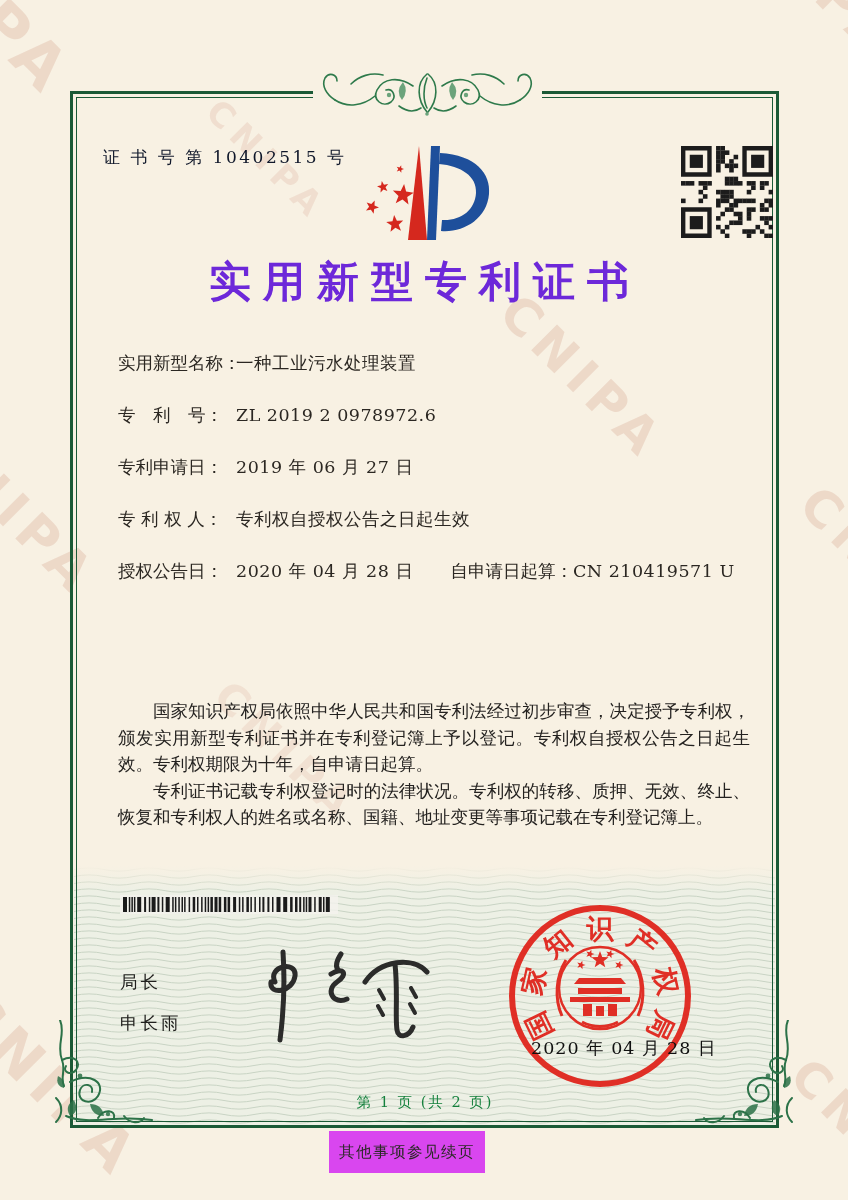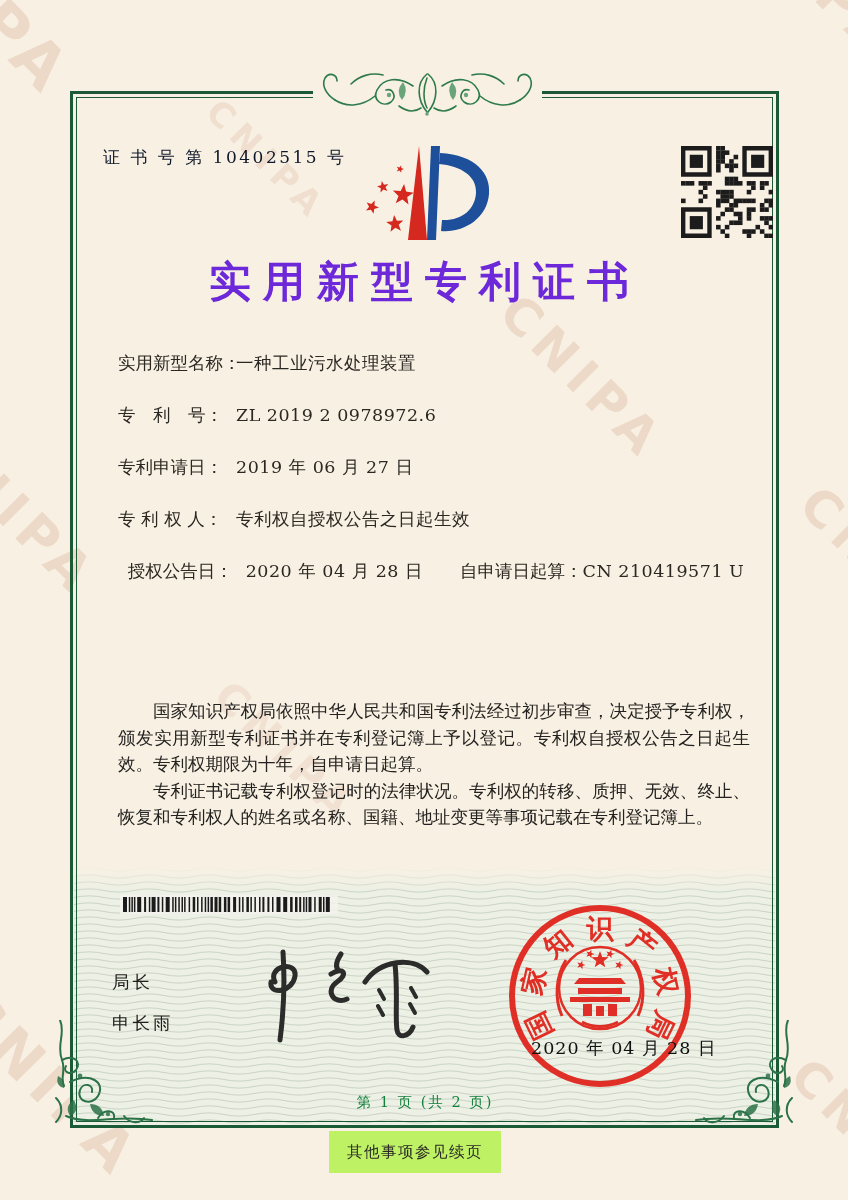--- a/index.html
+++ b/index.html
@@ -43,50 +43,50 @@
     text-align:center;font-size:42px;font-weight:bold;
     letter-spacing:12px;color:#6d28d9;
   }
   .fields{
     position:absolute;left:118px;top:352px;width:636px;
     font-size:17.5px;
   }
   .field-row{display:flex;margin-bottom:29px;line-height:23px;align-items:center;}
   .field-label{width:118px;flex:0 0 118px;white-space:pre;}
   .field-value{letter-spacing:0.5px;white-space:nowrap;}
-  .grant-row{display:flex;font-size:17.5px;line-height:23px;justify-content:center;}
+  .grant-row{display:flex;font-size:17.5px;line-height:23px;}
   .grant-no-label{margin-left:37px;white-space:pre;}
   .paragraphs{
     position:absolute;left:118px;top:698px;width:632px;
     font-size:17.5px;line-height:26.5px;text-align:justify;
     color:#242220;
   }
   .paragraphs p{margin:0;text-indent:2em;}
   .waves{position:absolute;left:74px;top:866px;}
   .barcode{position:absolute;left:120px;top:895px;}
   .director{
-    position:absolute;left:112px;top:970px;
+    position:absolute;left:120px;top:970px;
     font-family:"DejaVu Sans","Liberation Sans",sans-serif;
     font-size:17.5px;letter-spacing:3px;color:#21201e;
   }
   .director div{margin-bottom:17px;}
   .signature{position:absolute;left:245px;top:942px;}
   .seal{position:absolute;left:504px;top:898px;opacity:0.95;}
   .seal-date{
     position:absolute;left:531px;top:1036px;
     font-size:17.5px;letter-spacing:1px;color:#101010;
     white-space:nowrap;
   }
   .page-num{
     position:absolute;left:70px;top:1093px;width:710px;
     text-align:center;font-size:14.5px;letter-spacing:2px;color:#15803d;
   }
   .cont-box{
-    position:absolute;left:329px;top:1131px;width:172px;height:42px;
-    background:#bef264;
+    position:absolute;left:329px;top:1131px;width:156px;height:42px;
+    background:#d946ef;
     display:flex;align-items:center;justify-content:center;
     font-size:15.5px;letter-spacing:1.5px;color:#2b2926;
   }
   .ornament-top{position:absolute;left:295px;top:62px;}
   .corner-bl{position:absolute;left:46px;top:1020px;}
   .corner-br{position:absolute;left:692px;top:1020px;transform:scaleX(-1);}
 </style>
 </head>
 <body>
 

